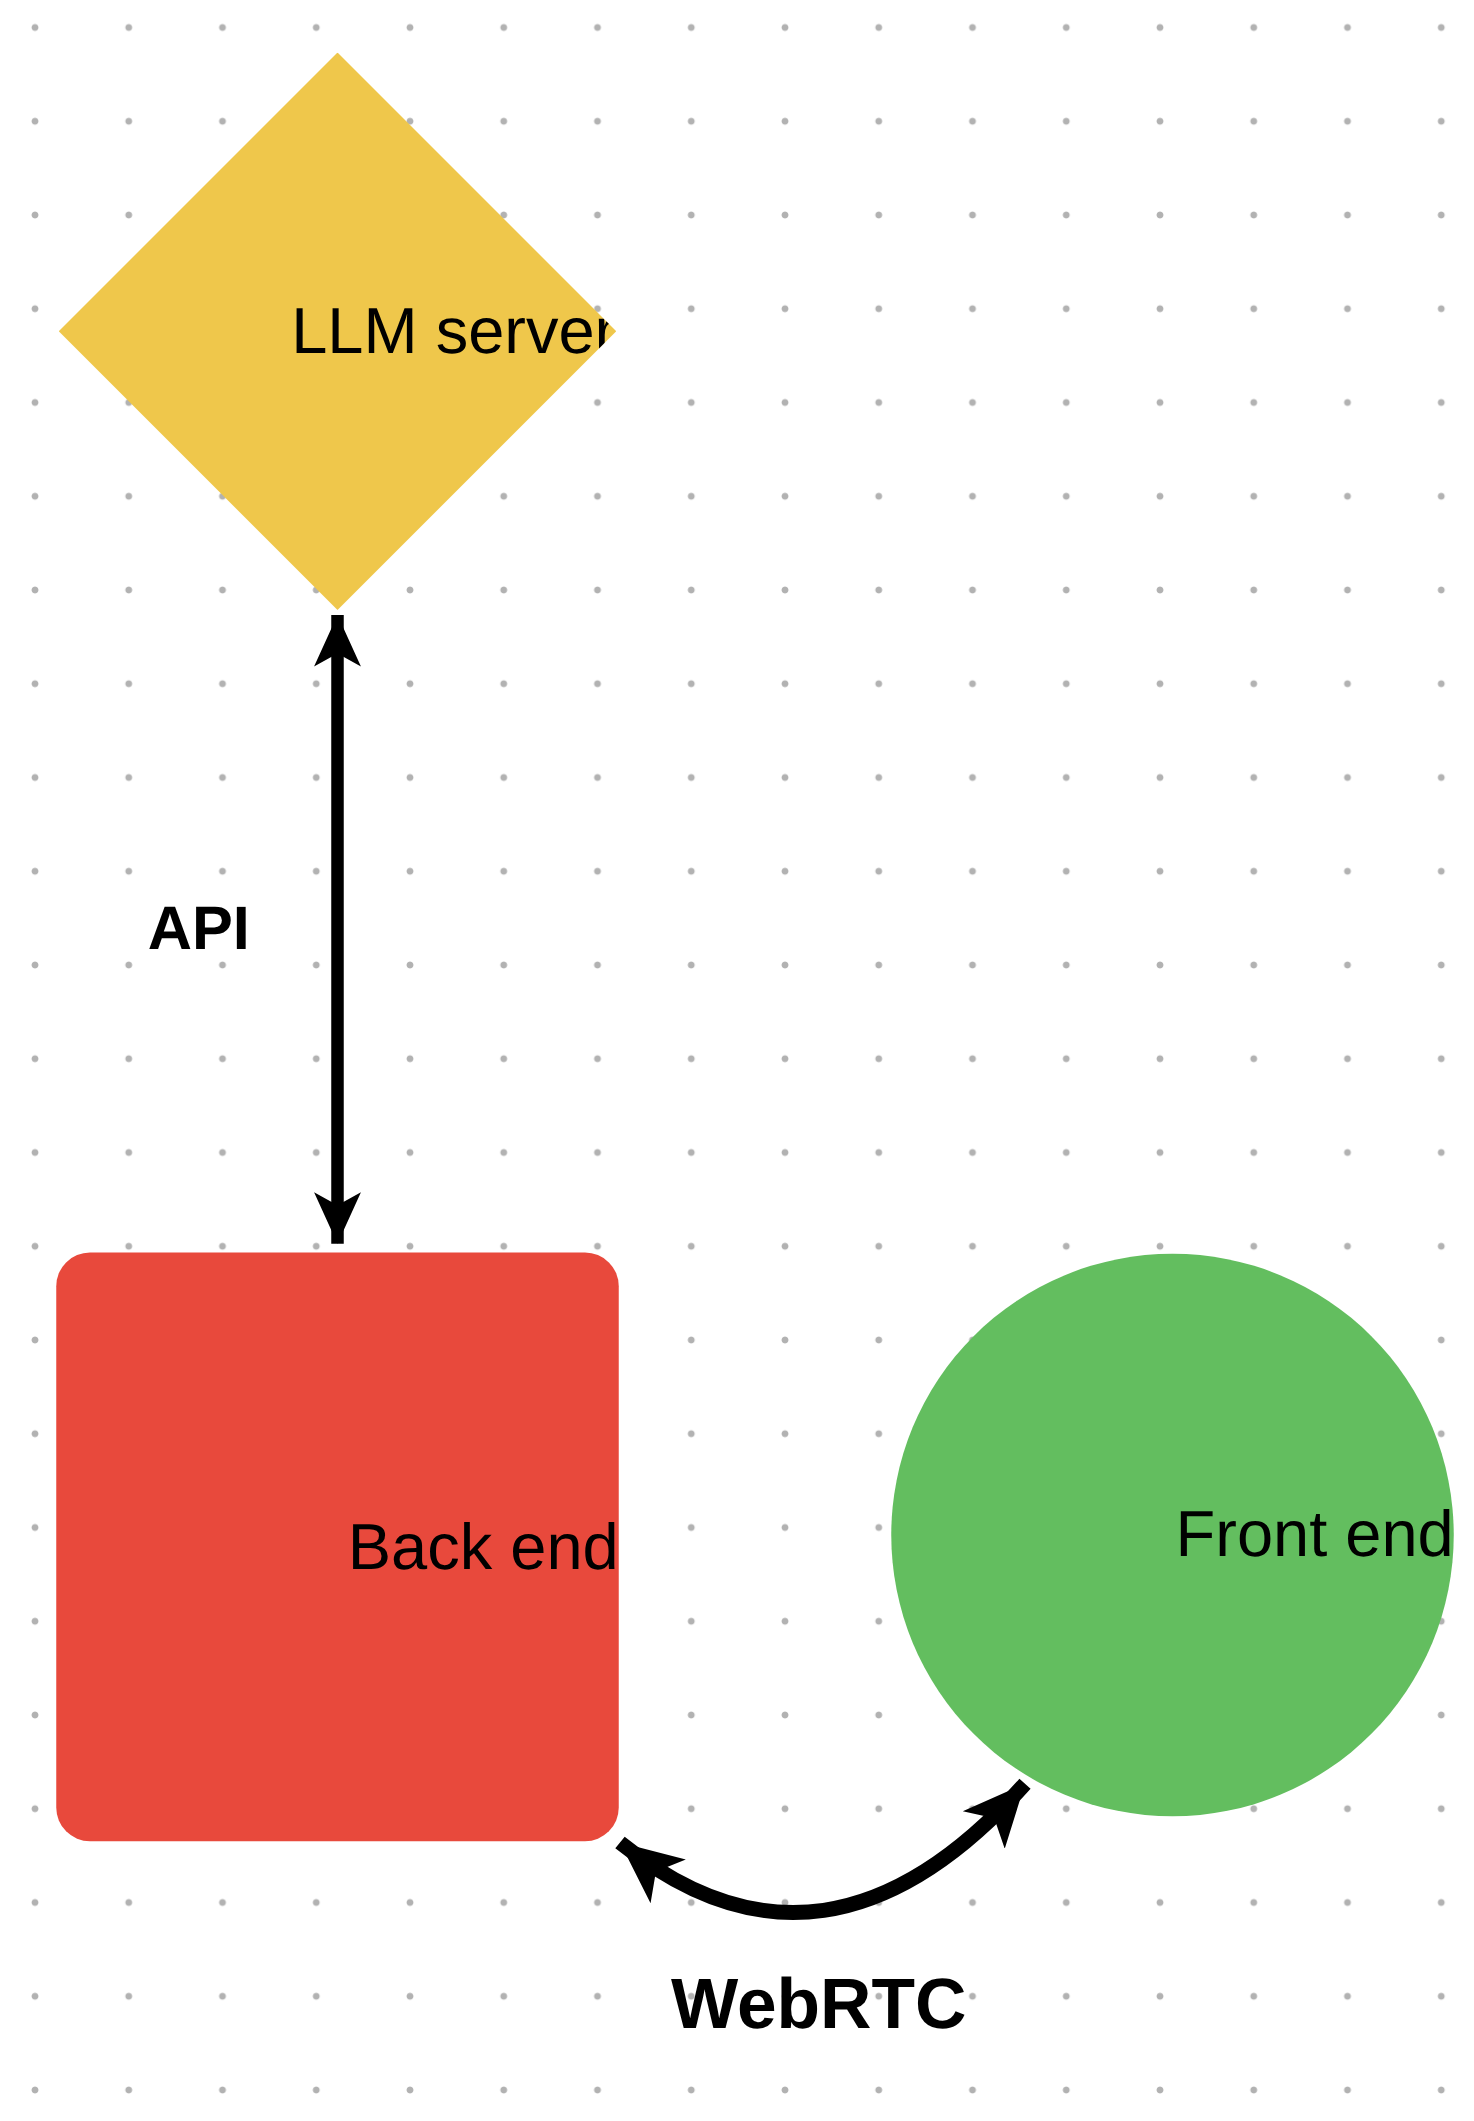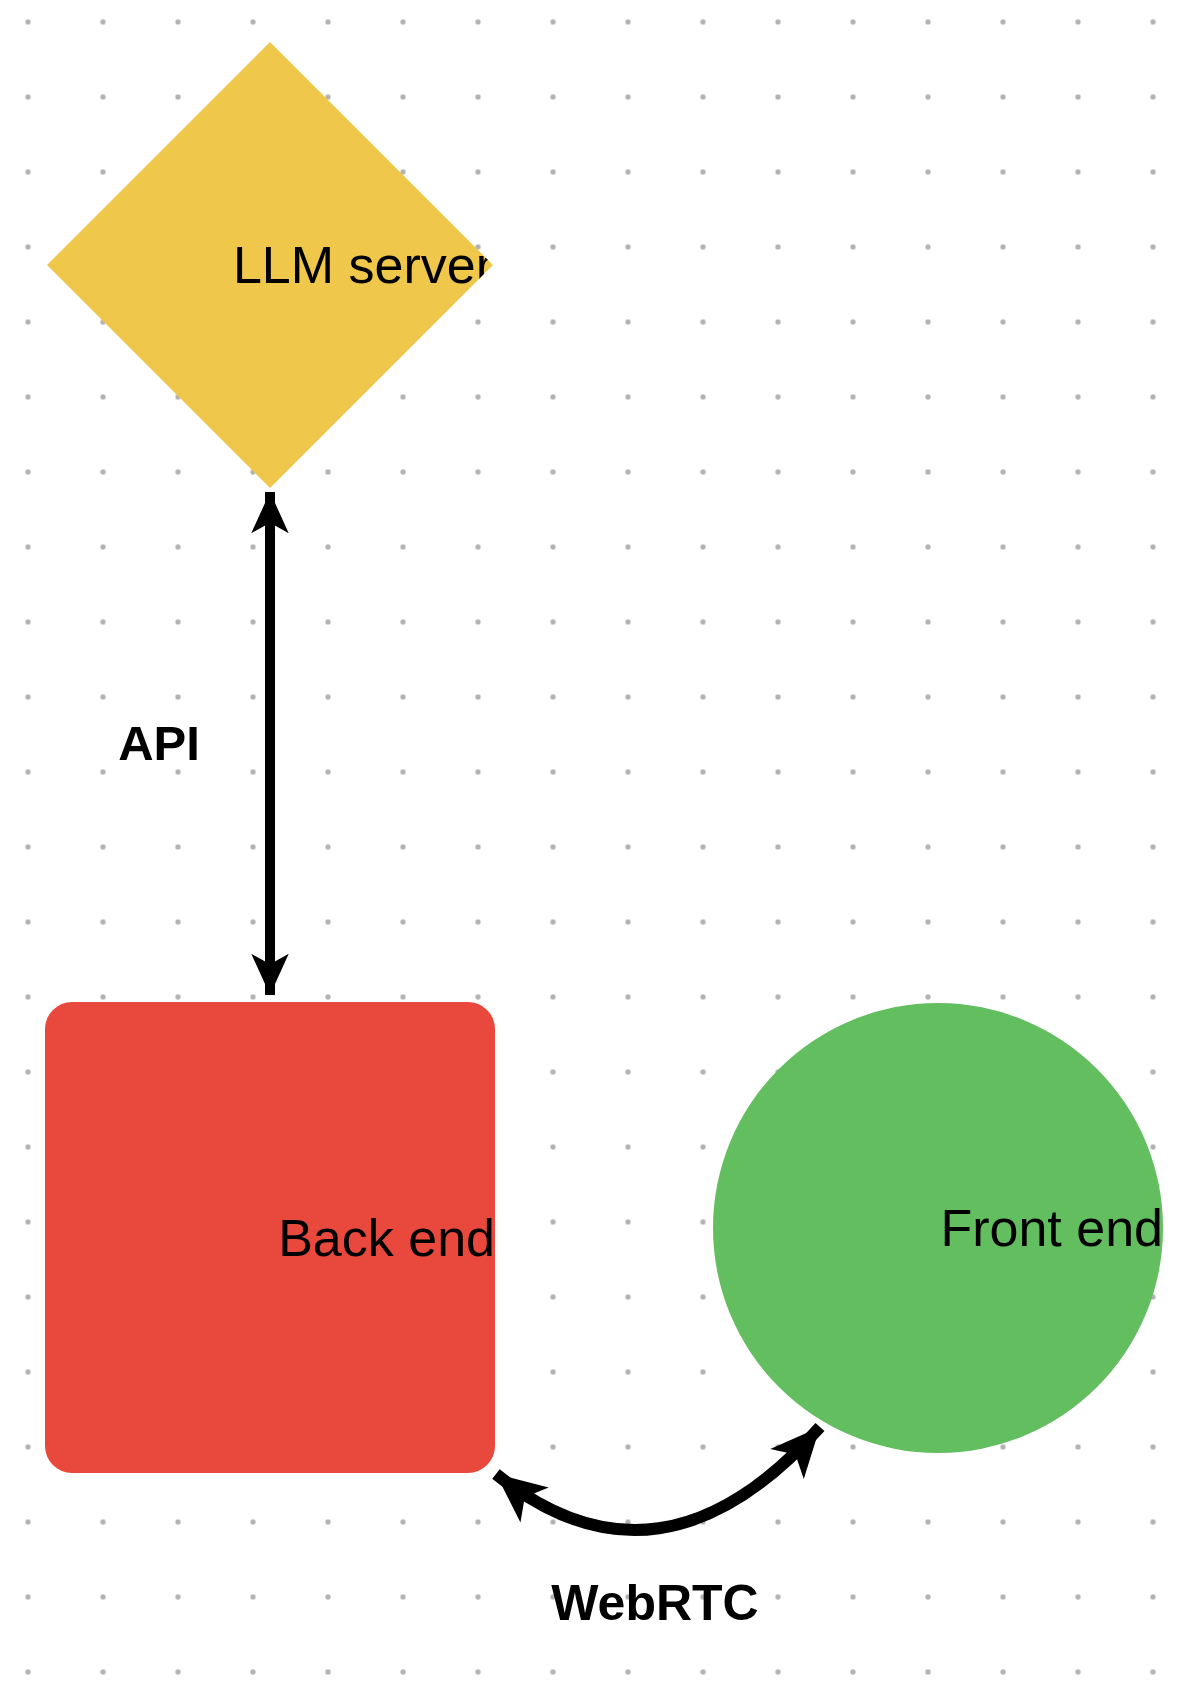--- a/index.html
+++ b/index.html
@@ -72,21 +72,21 @@
     white-space: nowrap;
   }
   .edge-label.api {
     left: 159px;
     top: 743px;
     font-size: 49px;
   }
   .edge-label.webrtc {
     left: 655px;
     top: 1603px;
-    font-size: 50px;
+    font-size: 57px;
   }
 </style>
 </head>
 <body>
 
 <div class="canvas">
 
   <div class="node diamond" style="background: rgb(239, 199, 75);">
     <span class="node-label">LLM server</span>
   </div>

